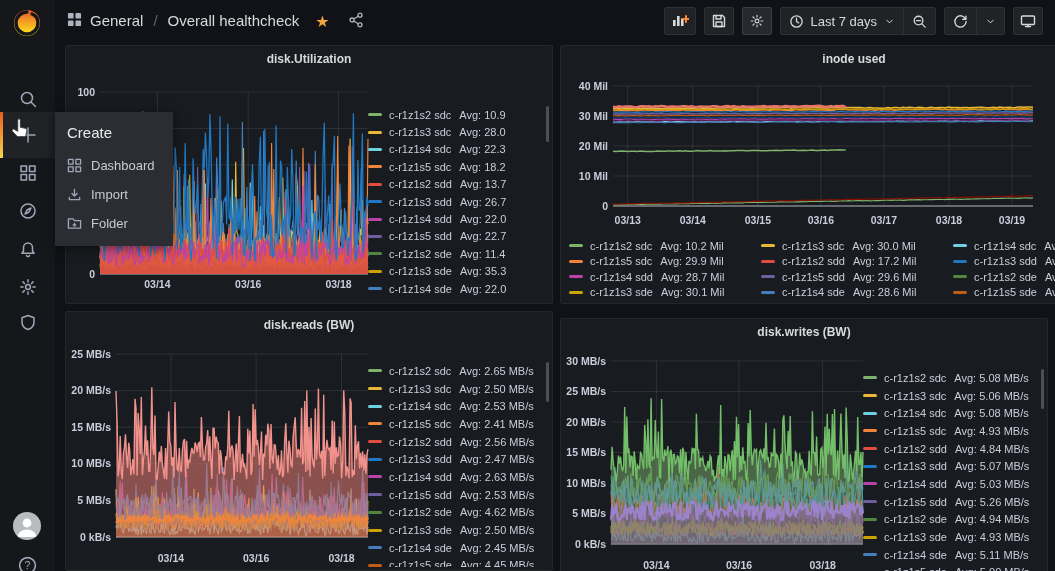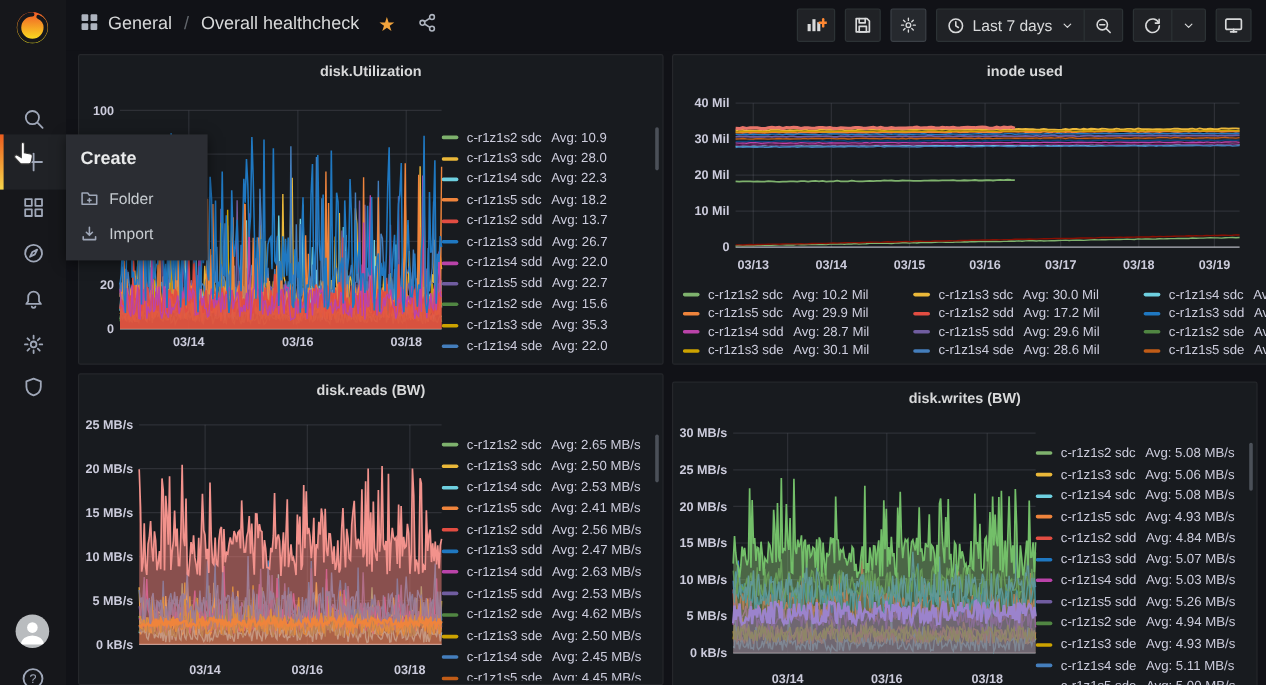--- a/index.html
+++ b/index.html
@@ -26,21 +26,21 @@
           border-radius:2px;display:flex;align-items:center;justify-content:center;gap:6px;
           padding:0 6px;color:#d8d9da;font-size:13px;cursor:pointer}
   .tb-btn.active{background:#26292e;border-color:#3b4046}
   .tb-group{display:flex;align-items:stretch;border:1px solid #2c3235;background:#202226;border-radius:2px}
   .tb-group .seg{display:flex;align-items:center;gap:7px;padding:0 8px;height:26px;cursor:pointer;color:#d8d9da;font-size:13px}
   .tb-group .seg + .seg{border-left:1px solid #2c3235}
   .tb-actions svg{stroke:#d8d9da;fill:none;stroke-width:1.4;stroke-linecap:round;stroke-linejoin:round}
   
   .menu{position:absolute;left:55px;top:112px;width:118px;background:#2b2d33;z-index:60;
         box-shadow:0 2px 10px rgba(0,0,0,.5);padding-bottom:8px}
-  .menu-title{font-size:15px;font-weight:700;color:#e9eaeb;padding:12px 12px 10px 12px}
+  .menu-title{font-size:15px;font-weight:400;color:#e9eaeb;padding:12px 12px 10px 12px}
   .menu-item{display:flex;align-items:center;gap:9px;padding:6px 12px;font-size:13px;color:#c7ccd1;cursor:pointer;height:17px}
   .menu-item svg{stroke:#9fa7b8;fill:none;stroke-width:1.4;stroke-linecap:round;stroke-linejoin:round;flex:none}
   
   .cursor{position:absolute;left:10px;top:117px;z-index:99;pointer-events:none}
   
   .dash{position:absolute;left:55px;top:42px;width:1000px;height:529px}
   .panel{position:absolute;background:#181b1f;border:1px solid #25272b;border-radius:2px;box-sizing:border-box;overflow:hidden}
   #panel0{left:10px;top:3px;width:488px;height:259px}
   #panel1{left:505px;top:3px;width:588px;height:259px}
   #panel2{left:10px;top:269px;width:488px;height:260px}
@@ -308,21 +308,21 @@
           <span class="lv">Avg: 22.0</span>
         </div>
         <div class="li">
           <span class="sw" style="background: rgb(112, 93, 160);"></span>
           <span class="ln">c-r1z1s5 sdd</span>
           <span class="lv">Avg: 22.7</span>
         </div>
         <div class="li">
           <span class="sw" style="background: rgb(80, 134, 66);"></span>
           <span class="ln">c-r1z1s2 sde</span>
-          <span class="lv">Avg: 15.6</span>
+          <span class="lv">Avg: 11.4</span>
         </div>
         <div class="li">
           <span class="sw" style="background: rgb(204, 163, 0);"></span>
           <span class="ln">c-r1z1s3 sde</span>
           <span class="lv">Avg: 35.3</span>
         </div>
         <div class="li">
           <span class="sw" style="background: rgb(68, 126, 188);"></span>
           <span class="ln">c-r1z1s4 sde</span>
           <span class="lv">Avg: 22.0</span>
@@ -644,31 +644,40 @@
         </div>
       </div>
     <div class="scrollbar" style="right:3px;top:50px;height:40px"></div>
   </div>
 </div>
 
 <div class="menu">
   <div class="menu-title">Create</div>
   <div class="menu-item">
     <svg width="15" height="15" viewBox="0 0 16 16">
-        <path d="M1.5 3h5l1.5 2h6.5v8h-13z"></path>
-        <path d="M8 8v3M6.5 9.5h3"></path>
-      </svg>
-    <span>Folder</span>
+        <rect x="1.5" y="1.5" width="5" height="5"></rect>
+        <rect x="9.5" y="1.5" width="5" height="5"></rect>
+        <rect x="1.5" y="9.5" width="5" height="5"></rect>
+        <rect x="9.5" y="9.5" width="5" height="5"></rect>
+      </svg>
+    <span>Dashboard</span>
   </div>
   <div class="menu-item">
     <svg width="15" height="15" viewBox="0 0 16 16">
         <path d="M8 2.5v7M5.3 7l2.7 2.7L10.7 7"></path>
         <path d="M2.5 11v2.5h11V11"></path>
       </svg>
     <span>Import</span>
+  </div>
+  <div class="menu-item">
+    <svg width="15" height="15" viewBox="0 0 16 16">
+        <path d="M1.5 3h5l1.5 2h6.5v8h-13z"></path>
+        <path d="M8 8v3M6.5 9.5h3"></path>
+      </svg>
+    <span>Folder</span>
   </div>
 </div>
 
 <div class="cursor">
   <svg width="22" height="24" viewBox="0 0 20 22">
     <path d="M8.2 1.6c.7 0 1.2.6 1.2 1.3v6.5l4.6 1c1 .2 1.6 1.1 1.4 2.1l-.8 3.9c-.2.9-1 1.6-1.9 1.6H7.5c-.6 0-1.1-.2-1.5-.7L2.3 13.4c-.5-.6-.5-1.5.1-2 .5-.4 1.2-.4 1.7 0L7 13.1V2.9c0-.7.5-1.3 1.2-1.3z" fill="#ffffff" stroke="#3a3a3a" stroke-width="0.9"></path>
   </svg>
 </div>
 
 </body></html>

